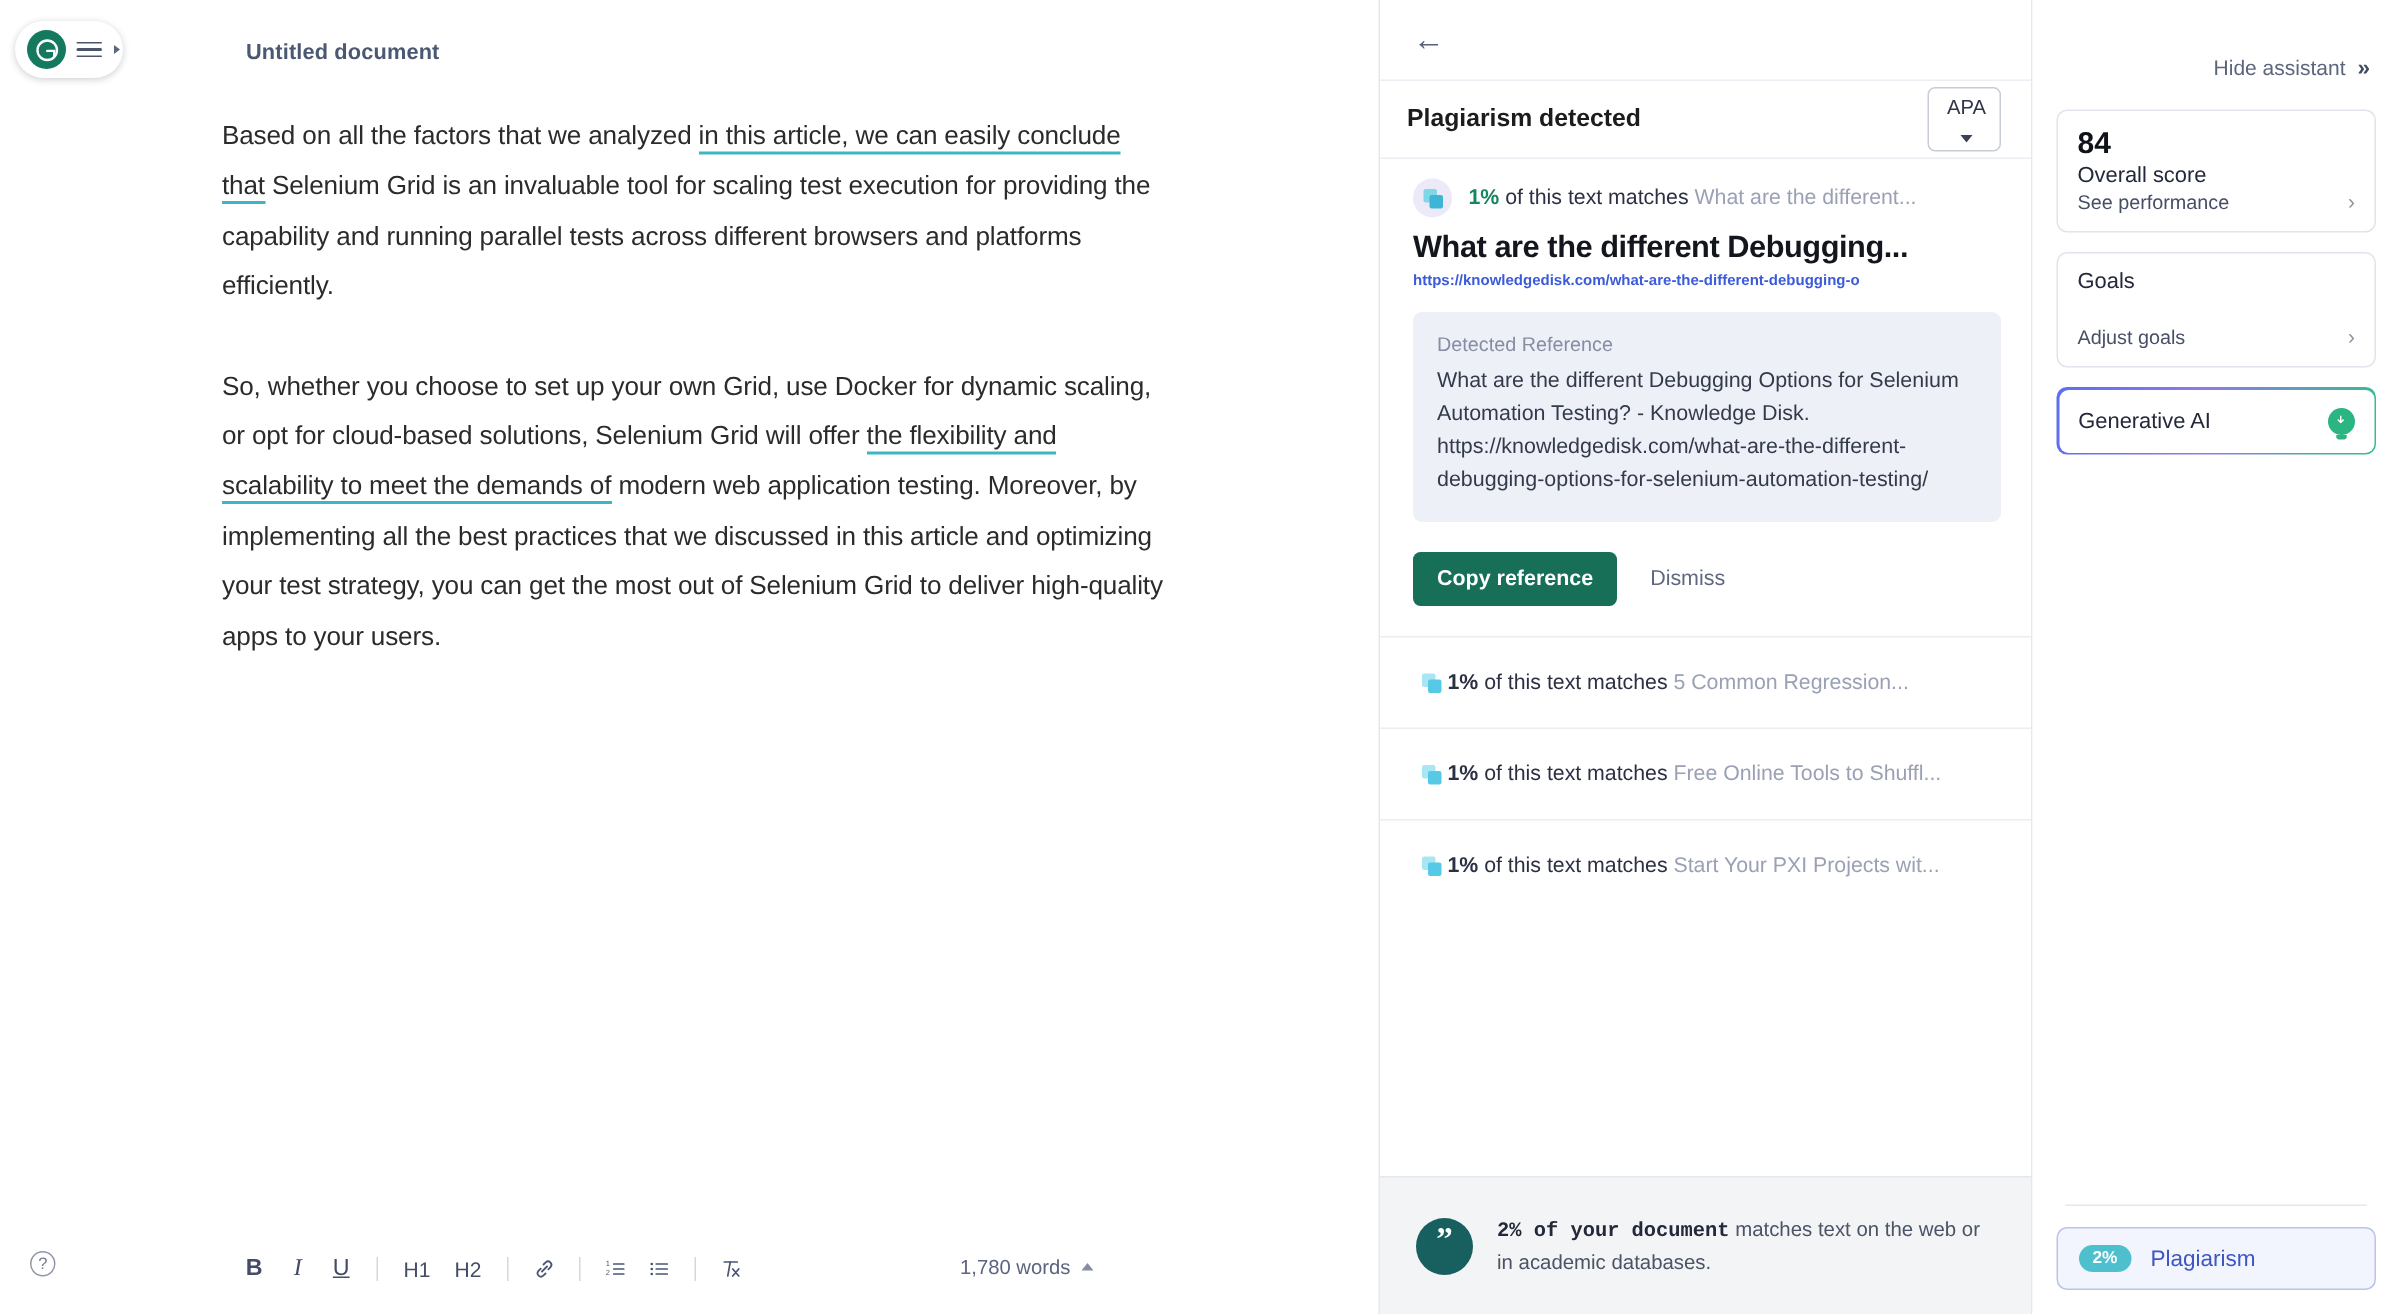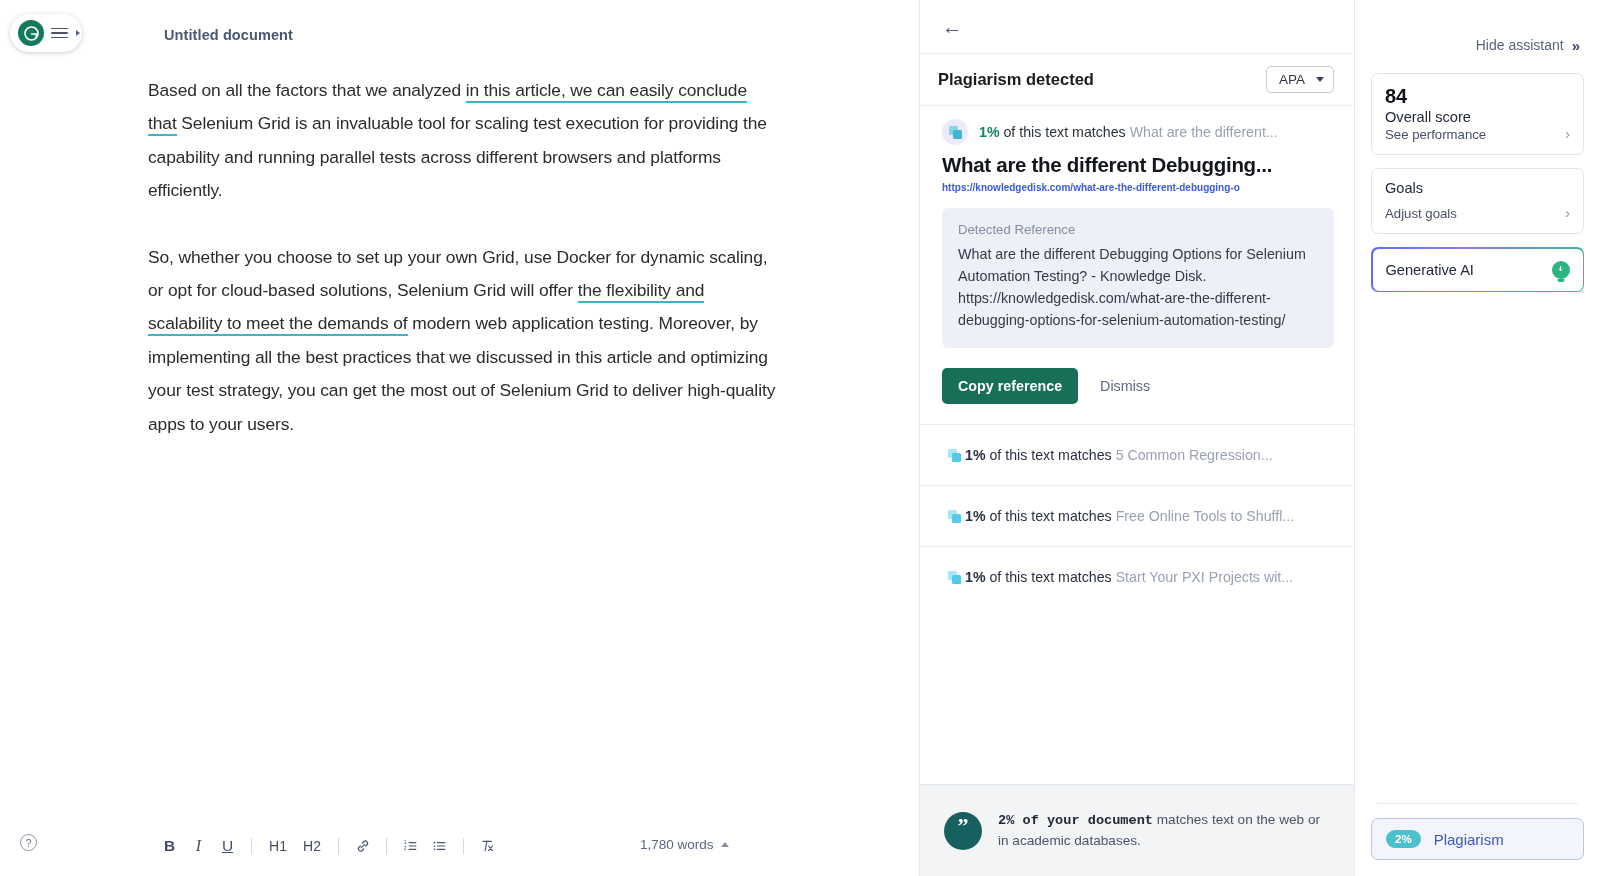--- a/index.html
+++ b/index.html
@@ -144,21 +144,21 @@
     display: flex; align-items: center; justify-content: space-between;
     padding: 0 20px 0 18px;
     border-bottom: 1px solid #eceef3;
   }
   .plag-title { font-size: 16.5px; font-weight: bold; color: #1c1c1c; }
   .apa-select {
     border: 1px solid #c7ccd8; border-radius: 5px;
     padding: 5px 9px 5px 12px;
     font-size: 13.5px; color: #2f3648;
     display: flex; align-items: center; gap: 11px;
-    background: #fff; cursor: pointer;
+    background: #fff; cursor: pointer; flex-direction: column;
   }
   .apa-caret {
     width: 0; height: 0;
     border-left: 4px solid transparent;
     border-right: 4px solid transparent;
     border-top: 5px solid #3a4257;
   }
 
   .plag-scroll { flex: 1 1 auto; overflow: hidden; }
 
@@ -261,21 +261,21 @@
   }
   .chev2 { color: #3f4a63; font-size: 15px; letter-spacing: -2px; font-weight: bold; }
 
   .card {
     border: 1px solid #e1e4ec; border-radius: 7px;
     padding: 11px 13px 12px 13px;
     margin-bottom: 13px;
     background: #fff; cursor: pointer;
   }
   .score-num { font-size: 20px; font-weight: bold; color: #101219; line-height: 1.1; }
-  .card-title { font-size: 14.6px; color: #23283a; margin-bottom: 9px; }
+  .card-title { font-size: 14.6px; color: #23283a; margin-bottom: 20px; }
   .card-sub-row {
     display: flex; align-items: center; justify-content: space-between;
   }
   .card-sub { font-size: 13.2px; color: #474f66; }
   .chev1 { color: #8a92a6; font-size: 14px; }
   .score-card .card-title { margin-top: 2px; margin-bottom: 1px; }
 
   .genai-card {
     position: relative;
     border-radius: 7px; padding: 1.5px;

